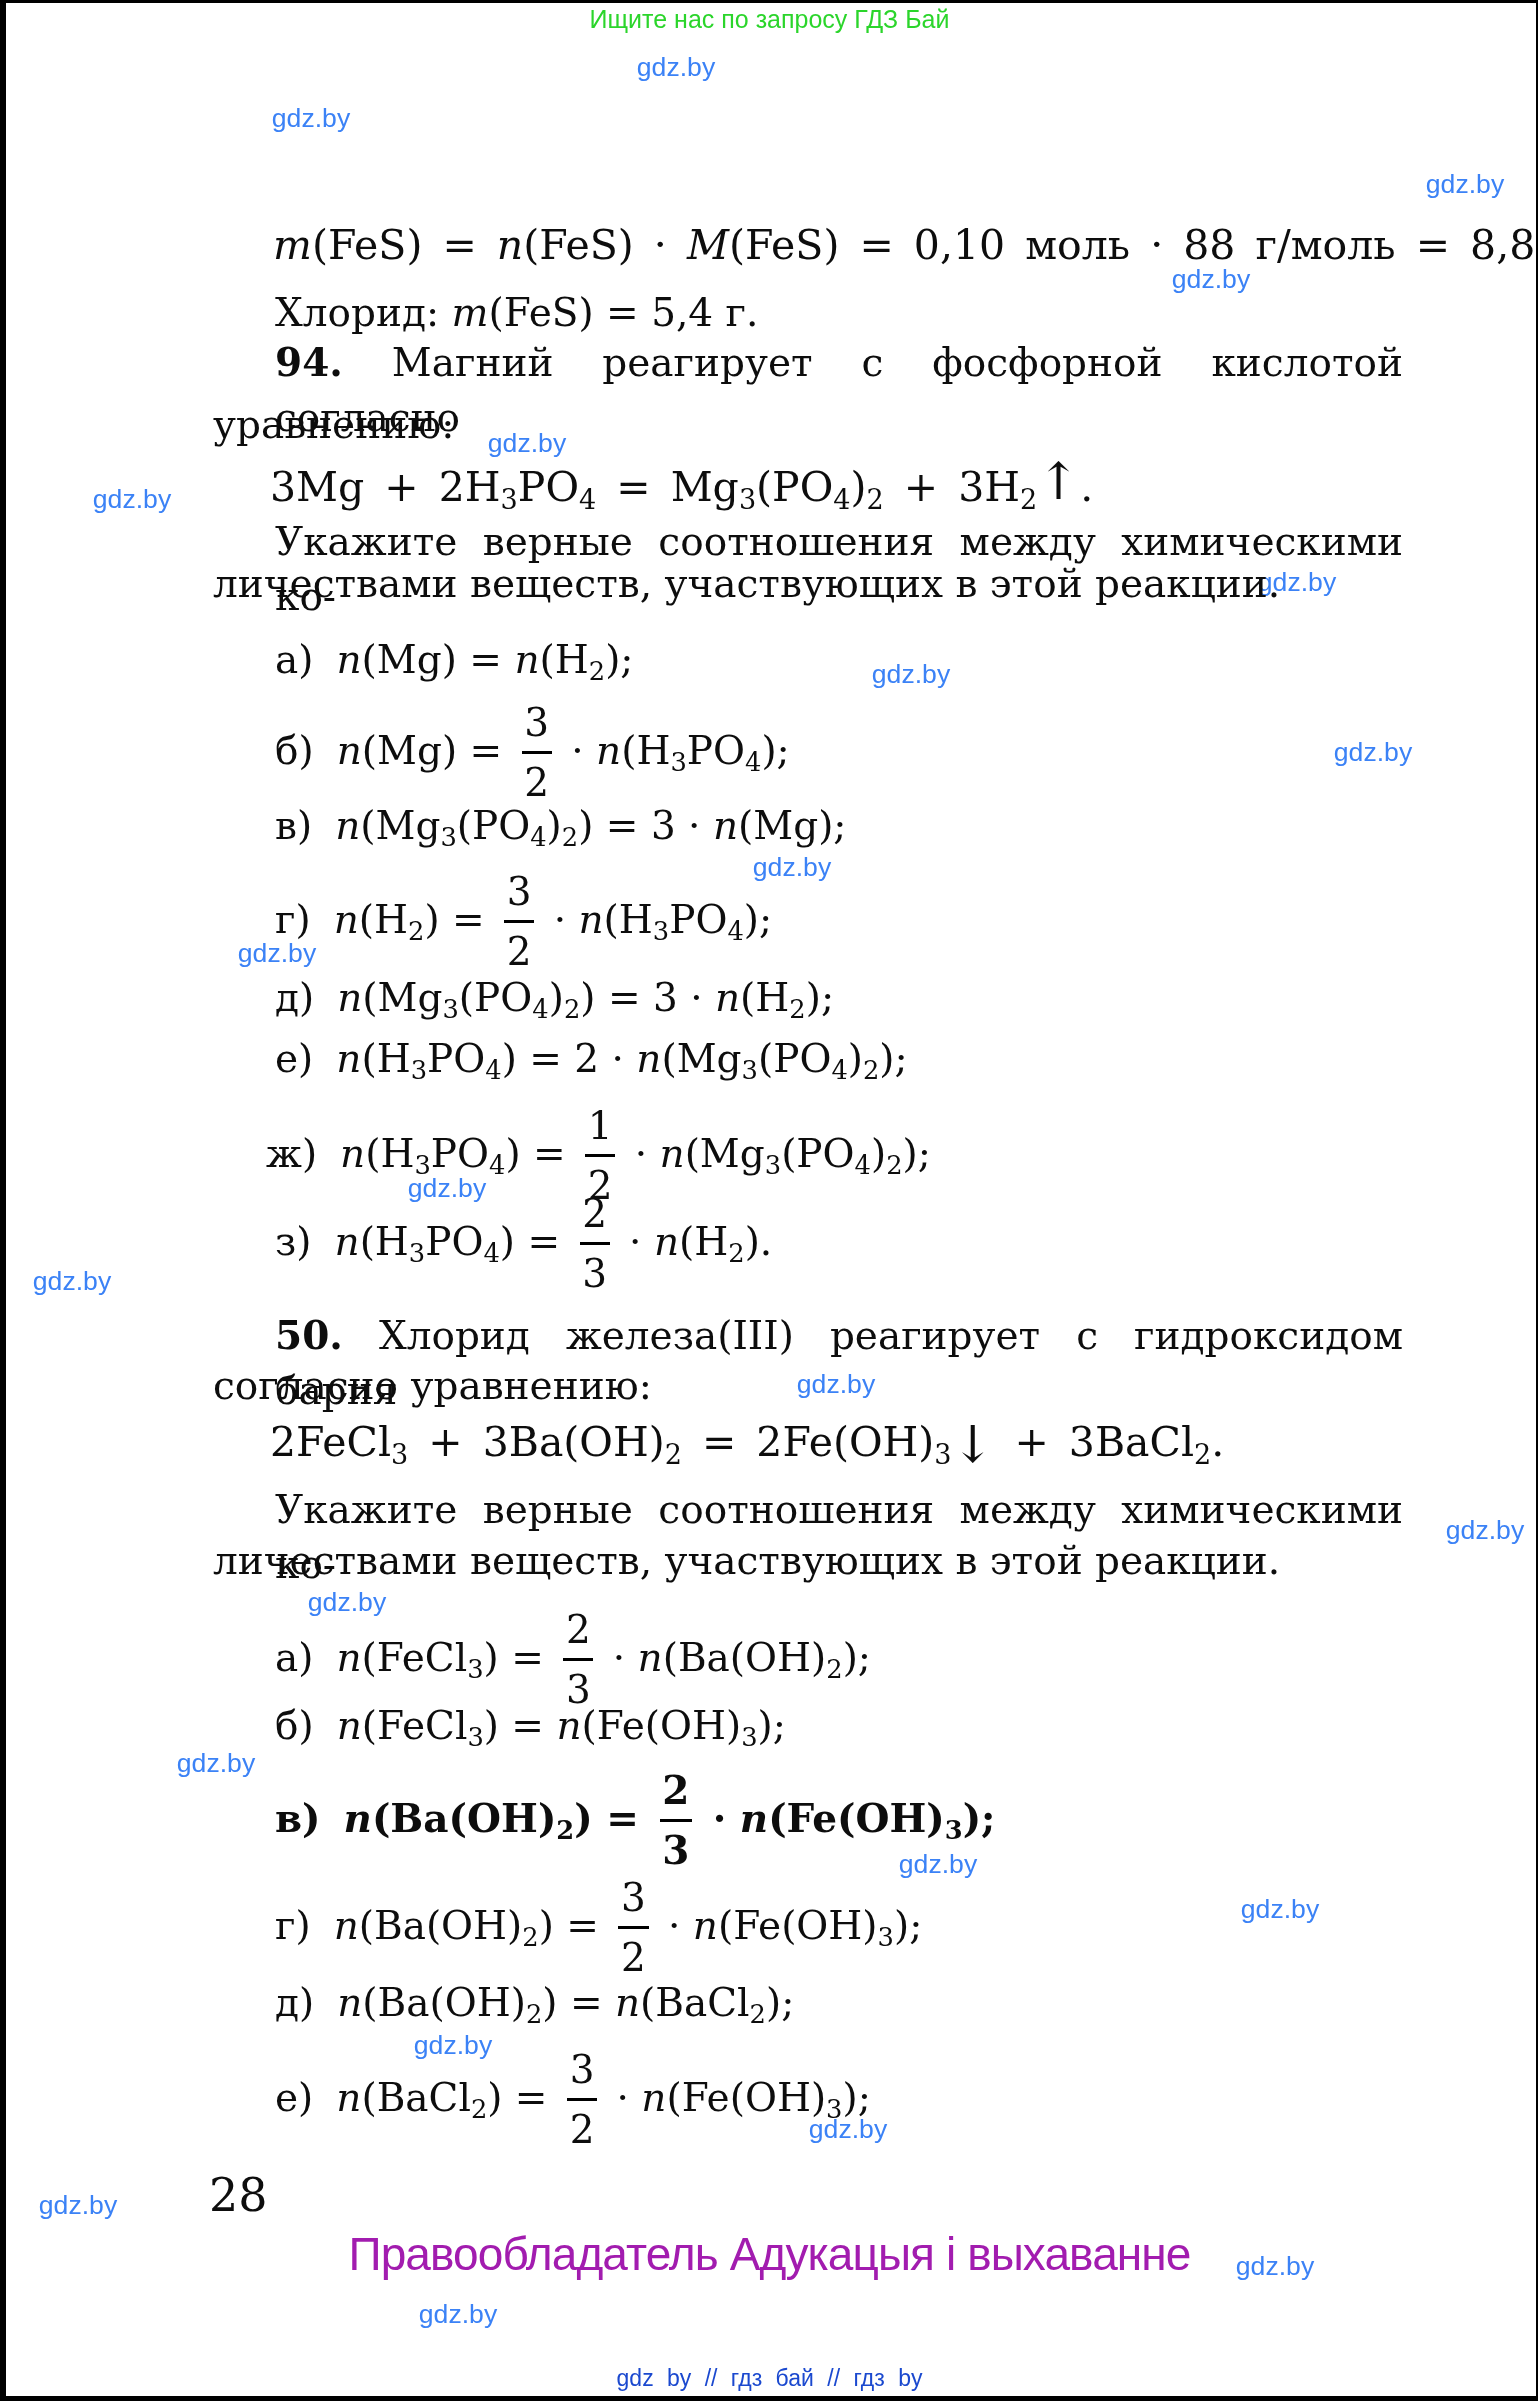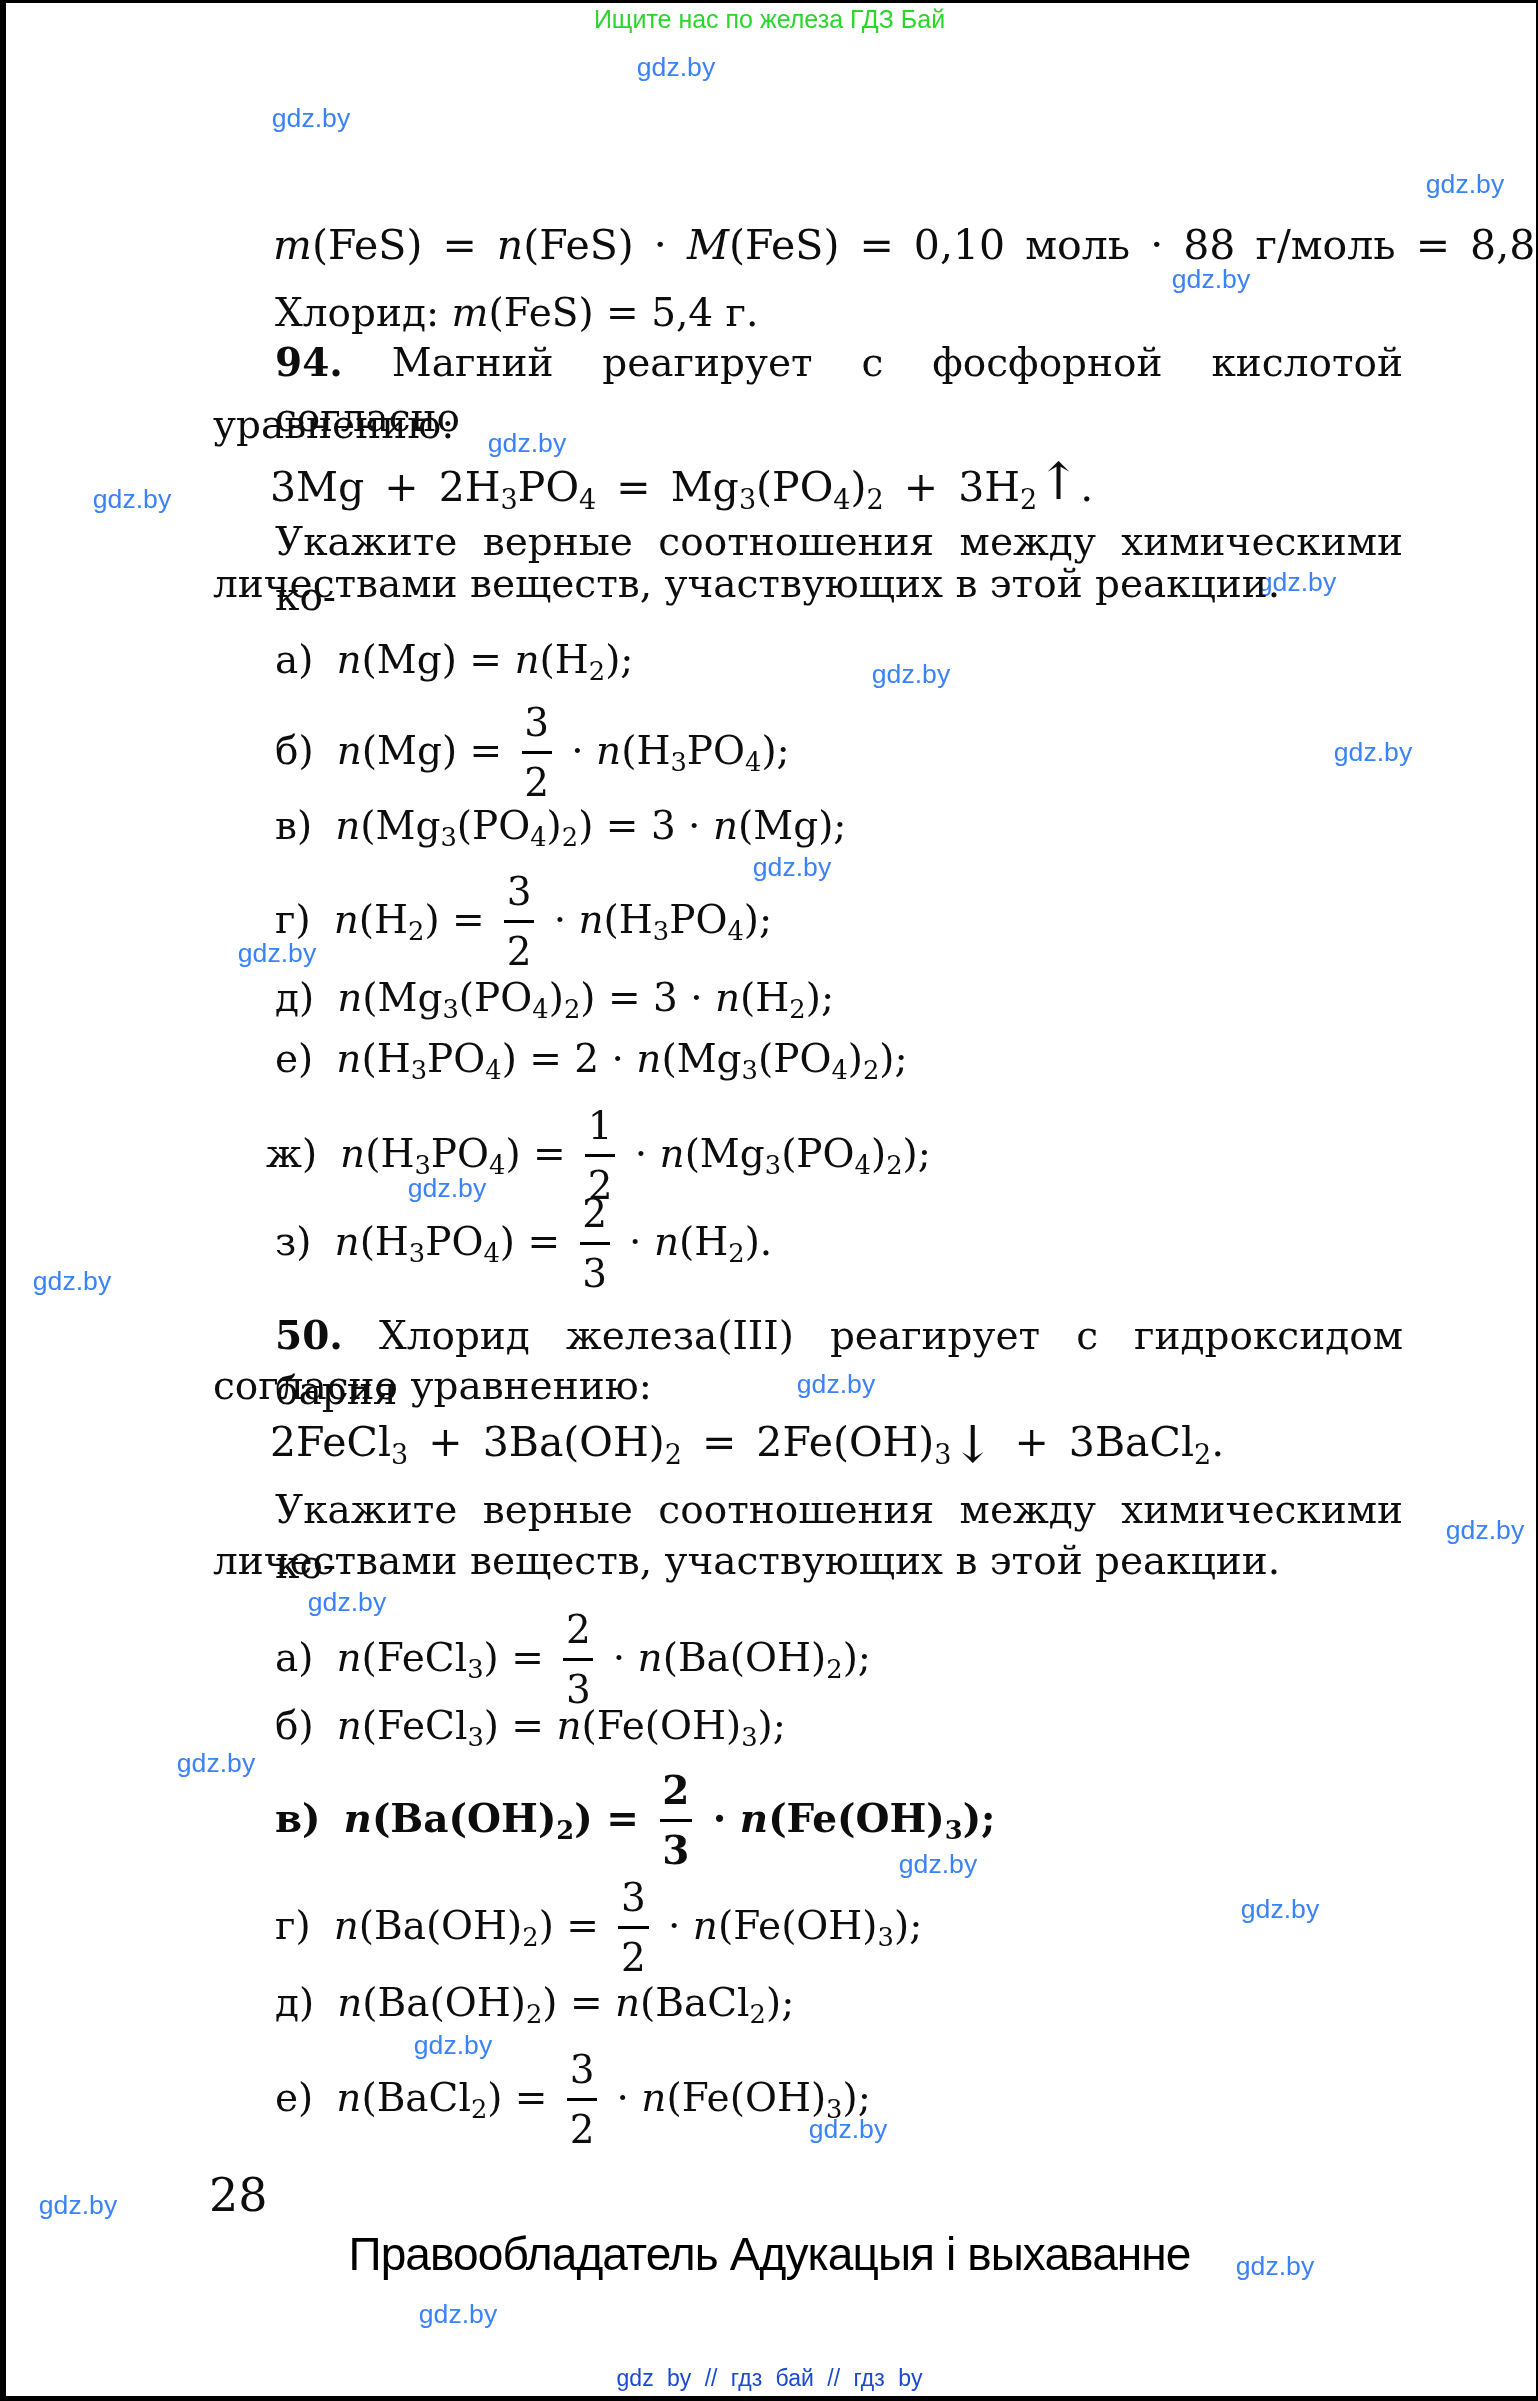--- a/index.html
+++ b/index.html
@@ -31,21 +31,21 @@
   .copyright{position:absolute;top:2227px;left:0;width:100%;text-align:center;
     font-family:"Liberation Sans",sans-serif;font-size:46px;letter-spacing:-0.9px;}
   .links{position:absolute;top:2365px;left:0;width:100%;text-align:center;
     font-family:"Liberation Sans",sans-serif;font-size:23px;word-spacing:7px;}
 </style>
 </head>
 <body>
 
 <div class="scan-border"></div>
 
-<div class="promo" style="color: rgb(43, 213, 43);">Ищите нас по железа ГДЗ Бай</div>
+<div class="promo" style="color: rgb(43, 213, 43);">Ищите нас по запросу ГДЗ Бай</div>
 
 <div id="wm-layer">
     <span class="wm" style="left: 676px; top: 67px;">gdz.by</span>
     <span class="wm" style="left: 311px; top: 118px;">gdz.by</span>
     <span class="wm" style="left: 1465px; top: 184px;">gdz.by</span>
     <span class="wm" style="left: 1211px; top: 279px;">gdz.by</span>
     <span class="wm" style="left: 527px; top: 443px;">gdz.by</span>
     <span class="wm" style="left: 132px; top: 499px;">gdz.by</span>
     <span class="wm" style="left: 1297px; top: 582px;">gdz.by</span>
     <span class="wm" style="left: 911px; top: 674px;">gdz.by</span>
@@ -124,15 +124,15 @@
         <span class="fd">2</span>
       </span><span class="m-r"> · </span><span class="m-i">n</span><span class="m-r">(Fe(OH)</span><span class="m-s">3</span><span class="m-r">);</span></span></div>
 <div class="line" style="top:1975px;left:275px;"><span class="lbl">д)</span><span><span class="m-i">n</span><span class="m-r">(Ba(OH)</span><span class="m-s">2</span><span class="m-r">) = </span><span class="m-i">n</span><span class="m-r">(BaCl</span><span class="m-s">2</span><span class="m-r">);</span></span></div>
 <div class="line" style="top:2052px;left:275px;"><span class="lbl">е)</span><span><span class="m-i">n</span><span class="m-r">(BaCl</span><span class="m-s">2</span><span class="m-r">) = </span><span class="frac">
         <span class="fn">3</span>
         <span class="fb"></span>
         <span class="fd">2</span>
       </span><span class="m-r"> · </span><span class="m-i">n</span><span class="m-r">(Fe(OH)</span><span class="m-s">3</span><span class="m-r">);</span></span></div>
 
 <div class="pagenum">28</div>
-<div class="copyright" style="color: #000000;">Правообладатель Адукацыя і выхаванне</div>
+<div class="copyright" style="color: #a21caf;">Правообладатель Адукацыя і выхаванне</div>
 <div class="links" style="color: rgb(27, 73, 207);">gdz by // гдз бай // гдз by</div>
 
 
 </body></html>

